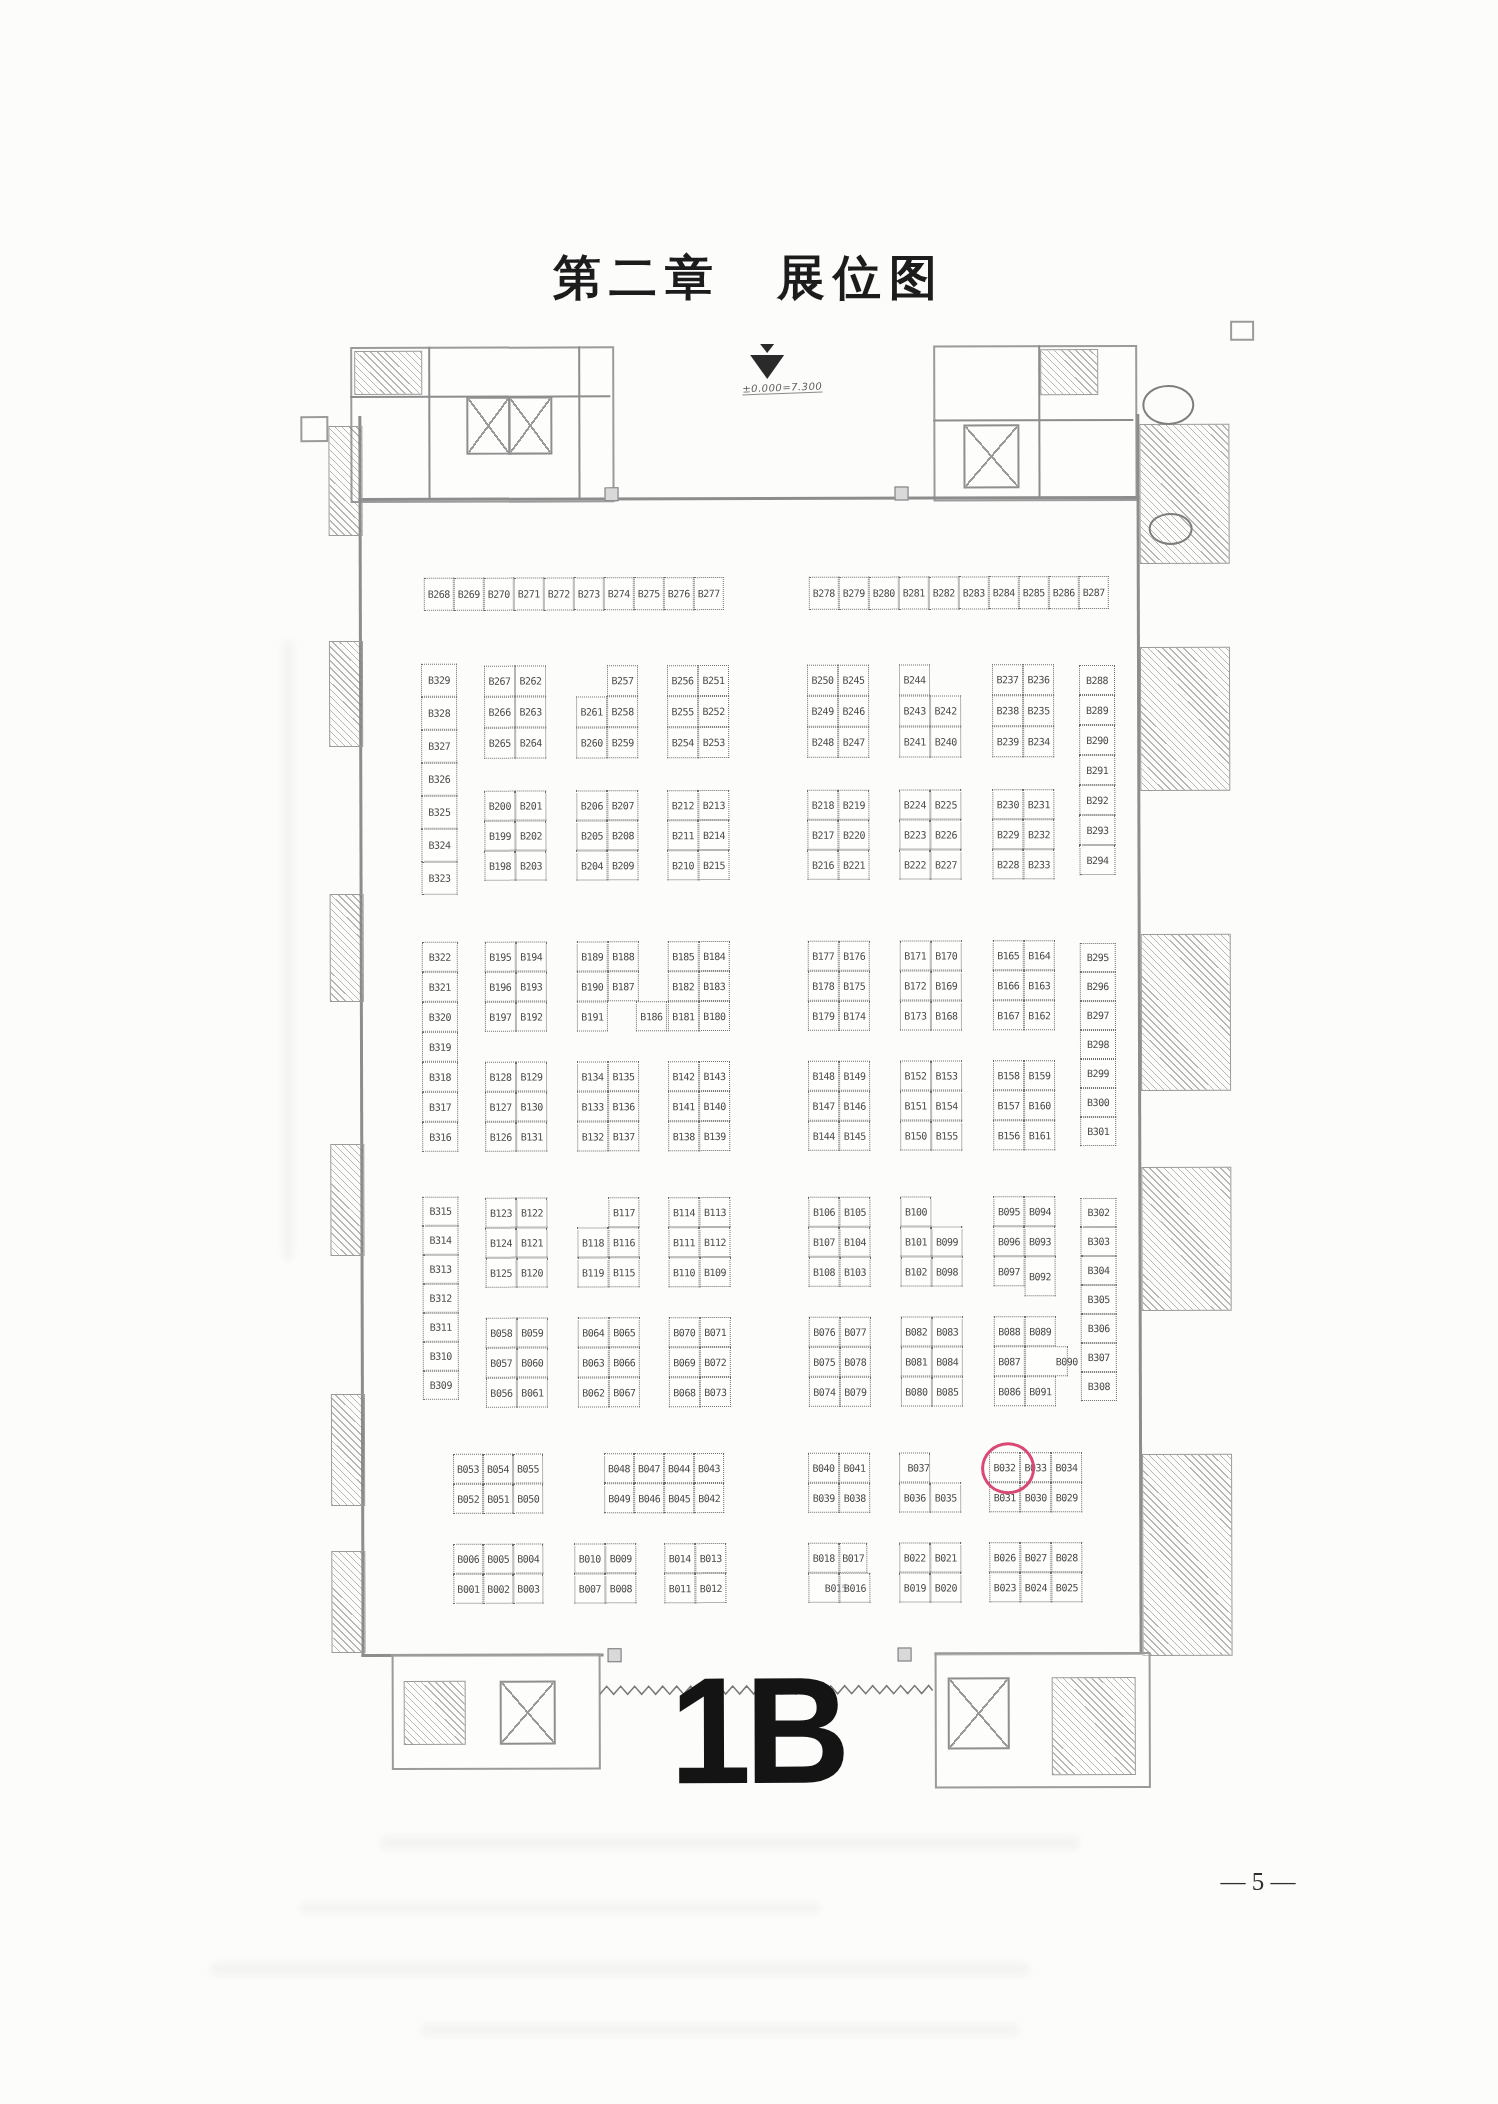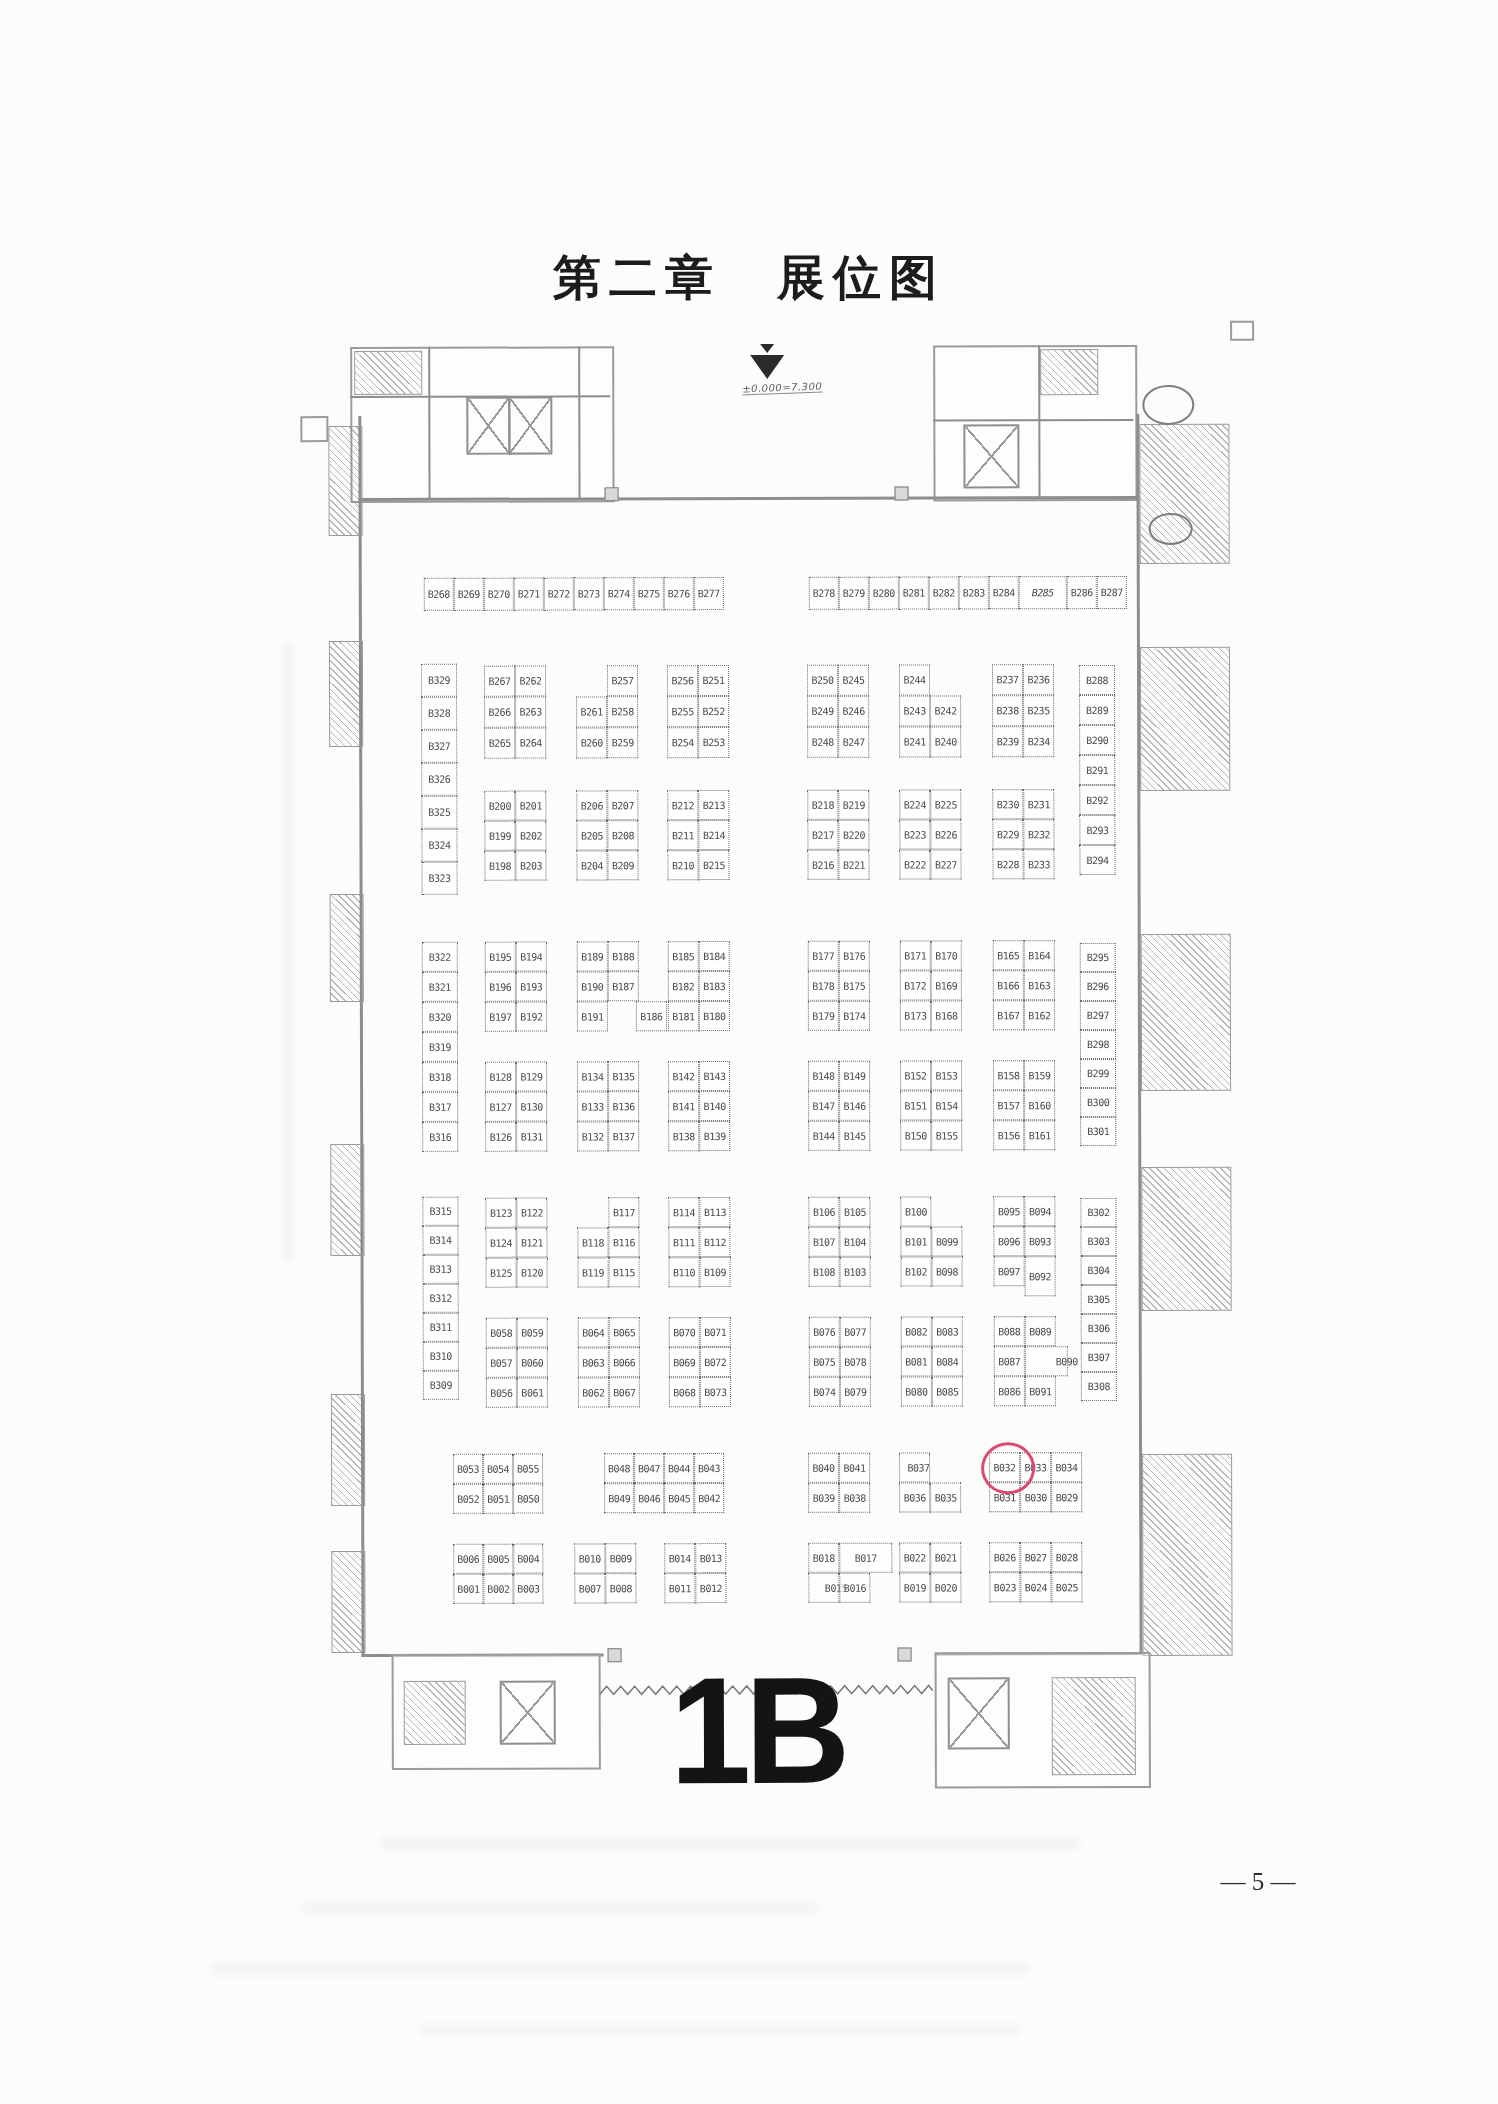--- a/index.html
+++ b/index.html
@@ -148,21 +148,21 @@
     </div>
     <div class="island" style="left: 810px; top: 577px;">
       <div class="irow">
         <div class="booth" style="width: 30px; height: 33px;">B278</div>
         <div class="booth" style="width: 30px; height: 33px;">B279</div>
         <div class="booth" style="width: 30px; height: 33px;">B280</div>
         <div class="booth" style="width: 30px; height: 33px;">B281</div>
         <div class="booth" style="width: 30px; height: 33px;">B282</div>
         <div class="booth" style="width: 30px; height: 33px;">B283</div>
         <div class="booth" style="width: 30px; height: 33px;">B284</div>
-        <div class="booth" style="width: 48px; height: 33px; font-style: italic;">B285</div>
+        <div class="booth" style="width: 30px; height: 33px;">B285</div>
         <div class="booth" style="width: 30px; height: 33px;">B286</div>
         <div class="booth" style="width: 30px; height: 33px;">B287</div>
       </div>
     </div>
     <div class="island" style="left: 422px; top: 663px;">
       <div class="irow">
         <div class="booth" style="width: 36px; height: 33px;">B329</div>
       </div>
       <div class="irow">
         <div class="booth" style="width: 36px; height: 33px;">B328</div>
@@ -888,21 +888,21 @@
         <div class="booth" style="width: 31px; height: 30px;">B013</div>
       </div>
       <div class="irow">
         <div class="booth" style="width: 31px; height: 30px;">B011</div>
         <div class="booth" style="width: 31px; height: 30px;">B012</div>
       </div>
     </div>
     <div class="island" style="left: 807px; top: 1543px;">
       <div class="irow">
         <div class="booth" style="width: 31px; height: 30px;">B018</div>
-        <div class="booth" style="width: 53px; height: 30px;">B017</div>
+        <div class="booth" style="width: 28px; height: 30px;">B017</div>
       </div>
       <div class="irow">
         <div class="booth" style="width: 31px; height: 30px; padding-left: 24px;">B015</div>
         <div class="booth" style="width: 31px; height: 30px;">B016</div>
       </div>
     </div>
     <div class="island" style="left: 898px; top: 1543px;">
       <div class="irow">
         <div class="booth" style="width: 31px; height: 30px;">B022</div>
         <div class="booth" style="width: 31px; height: 30px;">B021</div>

